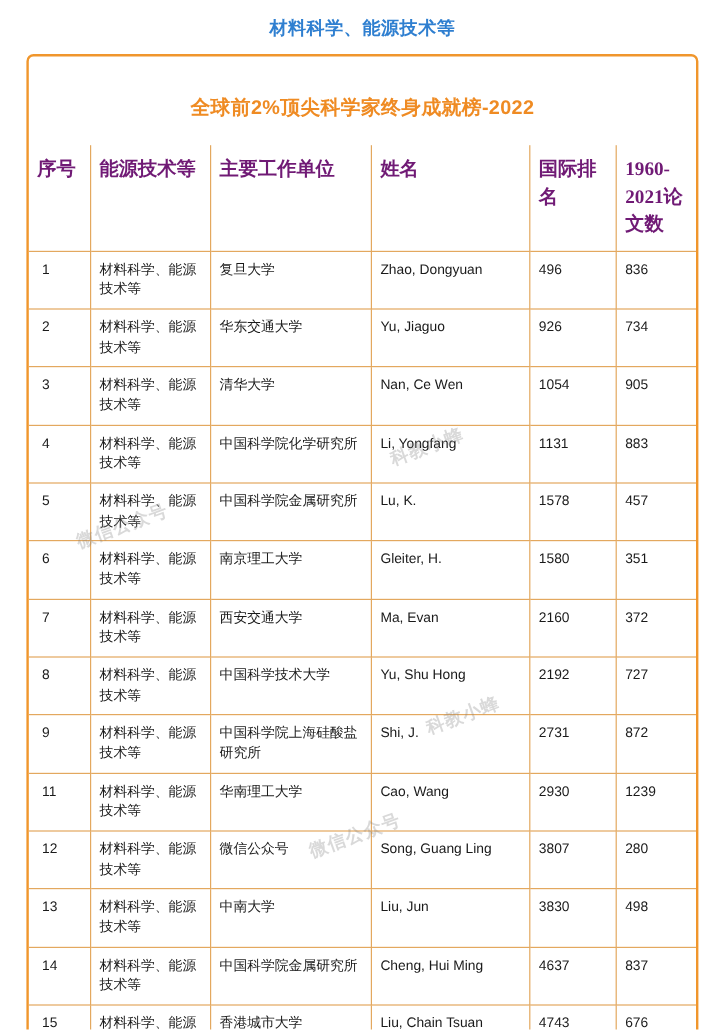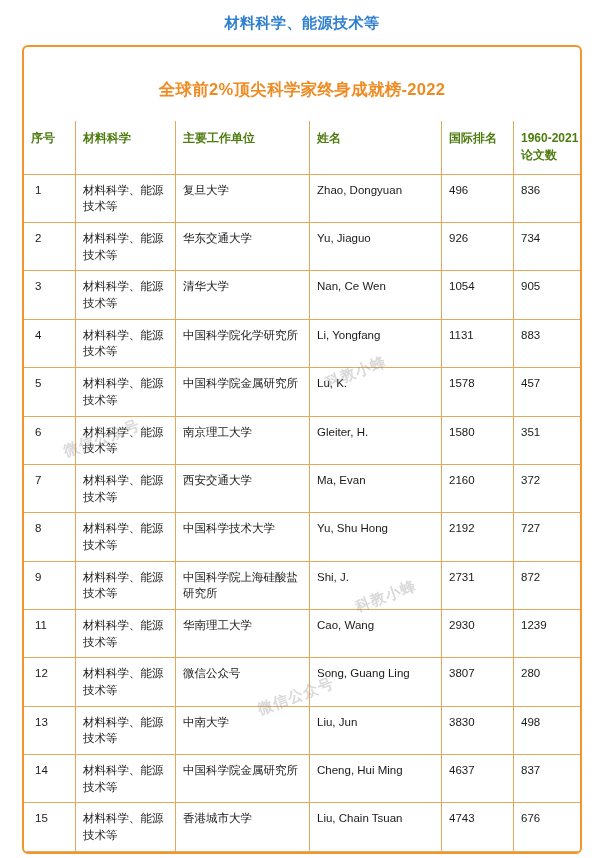--- a/index.html
+++ b/index.html
@@ -49,26 +49,27 @@
     border-left: 1px solid #e3a85f;
     border-right: 1px solid #e3a85f;
     vertical-align: top;
     padding: 7px 6px 7px 7px;
     font-size: 11.5px;
     line-height: 1.45;
     color: #1a1a1a;
     background: transparent;
   }
   thead th {
-    color: #4d7c0f;
-    font-weight: bold;
-    font-size: 12px;
+    color: #701a75;
+    font-weight: bold;
+    font-size: 16px;
     text-align: left;
     padding-top: 9px;
     padding-bottom: 9px;
+    font-family: Liberation Serif, serif;
   }
   tbody td {
     font-size: 11.5px;
   }
   table tr > *:first-child { border-left: none; }
   table tr > *:last-child { border-right: none; }
   thead tr > * { border-top: none; }
   .col-rank   { width: 38px; text-align: left; }
   .col-field  { width: 86px; }
   .col-org    { width: 120px; margin-left: 40px; }
@@ -96,21 +97,21 @@
 
 <div class="page-heading">材料科学、能源技术等</div>
 
 <div class="card">
   <div class="card-title">全球前2%顶尖科学家终身成就榜-2022</div>
 
   <table>
     <thead>
       <tr>
         <th class="col-rank">序号</th>
-        <th class="col-field">材料科学</th>
+        <th class="col-field">能源技术等</th>
         <th class="col-org">主要工作单位</th>
         <th class="col-name">姓名</th>
         <th class="col-intl">国际排名</th>
         <th class="col-papers">1960-2021论文数</th>
       </tr>
     </thead>
     <tbody>
         <tr>
           <td class="col-rank">1</td>
           <td class="col-field">材料科学、能源技术等</td>

